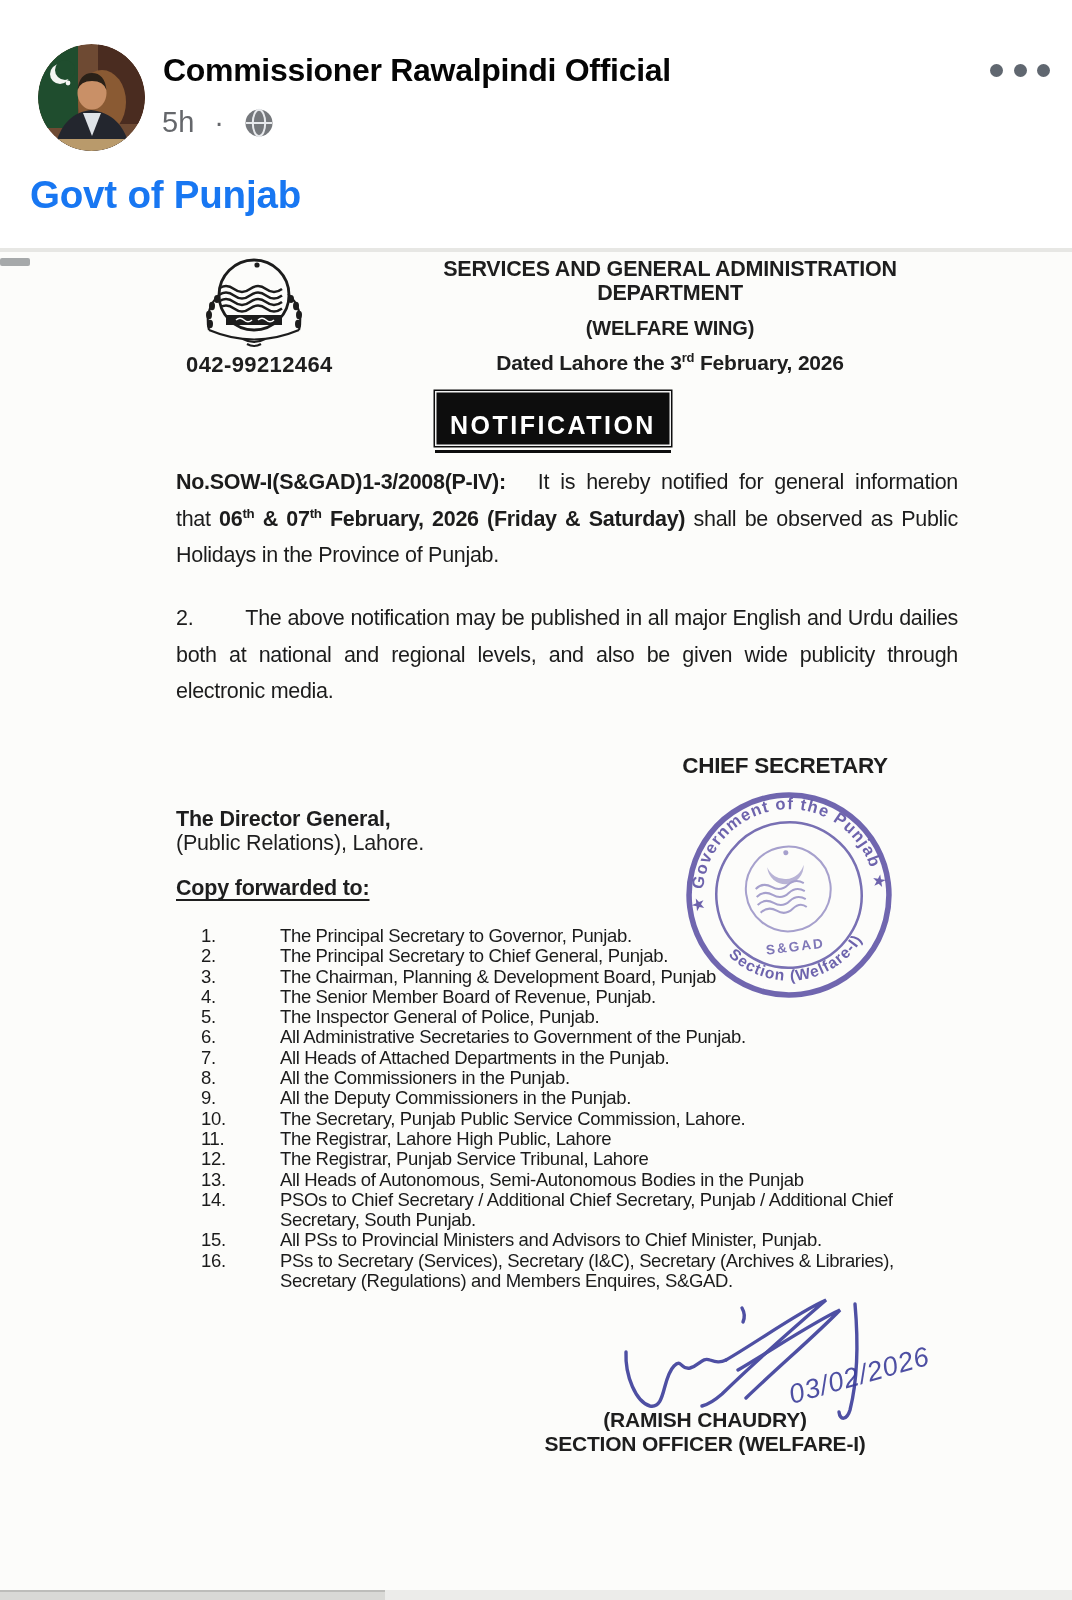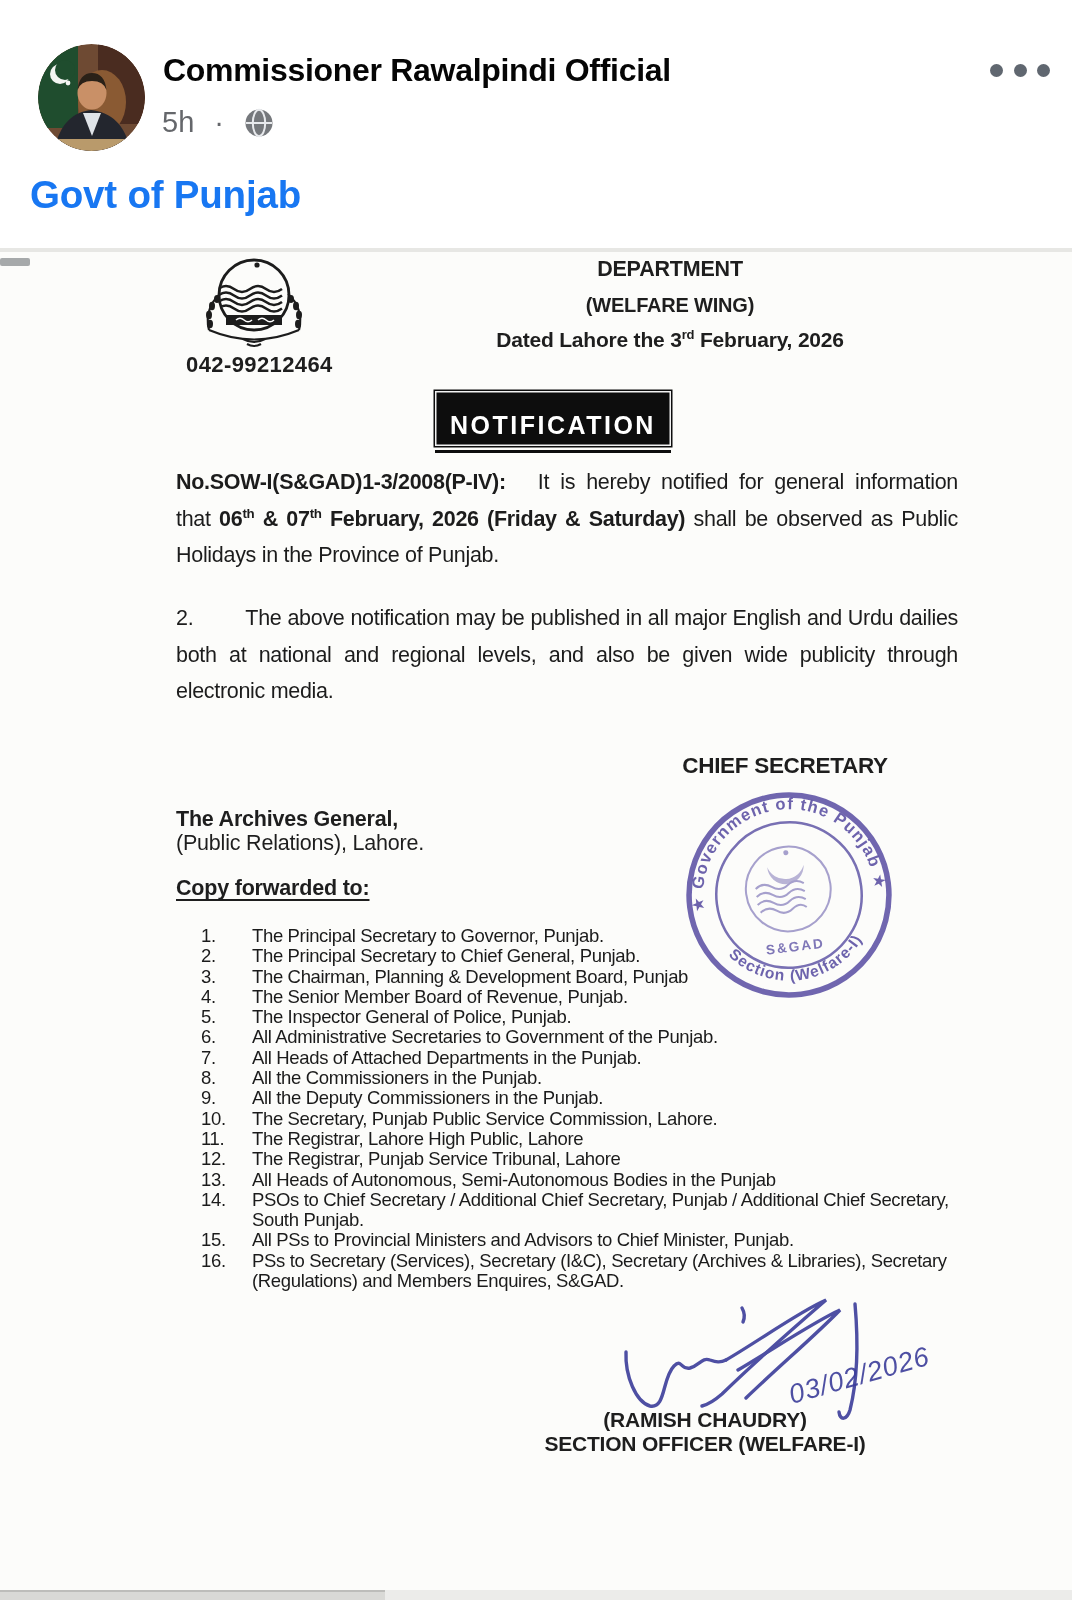--- a/index.html
+++ b/index.html
@@ -57,21 +57,21 @@
   .chief { position:absolute; left:620px; top:506px; width:330px; text-align:center;
     font-size:22.5px; font-weight:700; line-height:23.5px; letter-spacing:-0.3px; }
   .addressee { position:absolute; left:176px; top:559px; font-size:21.5px; line-height:24px; letter-spacing:-0.2px; }
   .addressee .l1 { font-weight:700; }
   .copy-head { position:absolute; left:176px; top:628px; font-size:21.5px; font-weight:700;
     text-decoration:underline; text-decoration-thickness:2px; text-underline-offset:4px; letter-spacing:-0.2px; }
 
   .copy-list { position:absolute; left:201px; top:678px; width:752px; }
   .copy-row { display:flex; font-size:18.5px; line-height:20.3px; letter-spacing:-0.35px; color:#1b1b1b; }
   .copy-row .n { width:51px; flex:0 0 51px; }
-  .copy-row .t { flex:1; }
+  .copy-row .t { flex:1;margin-left:28px; }
 
   .stamp { position:absolute; left:682px; top:540px; width:214px; height:214px;
     transform:rotate(-7deg); opacity:.88; mix-blend-mode:multiply; }
   .sig-svg { position:absolute; left:612px; top:1042px; width:332px; height:148px; mix-blend-mode:multiply; }
   .sig-names { position:absolute; left:535px; top:1160px; width:340px; text-align:center;
     font-size:21px; font-weight:700; line-height:23.5px; letter-spacing:-0.2px; }
 </style>
 </head>
 <body>
 
@@ -163,41 +163,42 @@
               <ellipse cx="101" cy="45" rx="3" ry="4"></ellipse>
           </g>
           <path d="M53 85 q11 6 22 0 M57 90 q7 4 14 0" stroke-width="2.2"></path>
         </g>
       </svg>
     </div>
     <div class="doc-phone">042-99212464</div>
 
     <div class="doc-head">
       <div class="dh-main">
+        <div>SERVICES AND GENERAL ADMINISTRATION</div>
         <div>DEPARTMENT</div>
       </div>
       <div class="dh-wing">(WELFARE WING)</div>
       <div class="dh-date"><span>Dated Lahore the 3</span><sup>rd</sup><span> February, 2026</span></div>
     </div>
 
     <div class="notif-wrap">
       <div class="notif-box">NOTIFICATION</div>
       <div class="notif-underline"></div>
     </div>
 
     <div class="para para1"><b class="dk">No.SOW-I(S&amp;GAD)1-3/2008(P-IV):</b><span class="gap1"></span><span>It is hereby notified for general information that </span><b class="dk"><span>06</span><sup>th</sup><span> &amp; 07</span><sup>th</sup><span> February, 2026 (Friday &amp; Saturday)</span></b><span> shall be observed as Public Holidays in the Province of Punjab.</span></div>
 
     <div class="para para2"><span>2.</span><span class="gap2"></span><span>The above notification may be published in all major English and Urdu dailies both at national and regional levels, and also be given wide publicity through electronic media.</span></div>
 
     <div class="chief">
       <div>CHIEF SECRETARY</div>
     </div>
 
     <div class="addressee">
-      <div class="l1">The Archives General,</div>
+      <div class="l1">The Director General,</div>
       <div>(Public Relations), Lahore.</div>
     </div>
 
     <div class="copy-head">Copy forwarded to:</div>
 
     <div class="copy-list">
       <div class="copy-row">
           <span class="n">1.</span>
           <span class="t">The Principal Secretary to Governor, Punjab.</span>
         </div>

